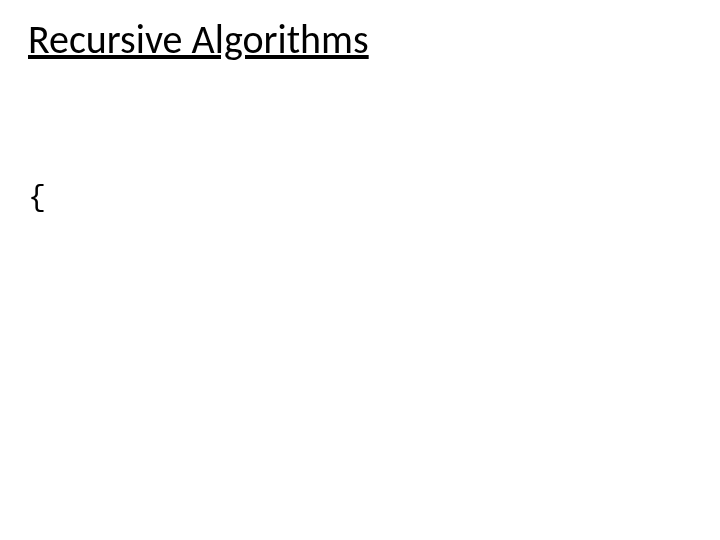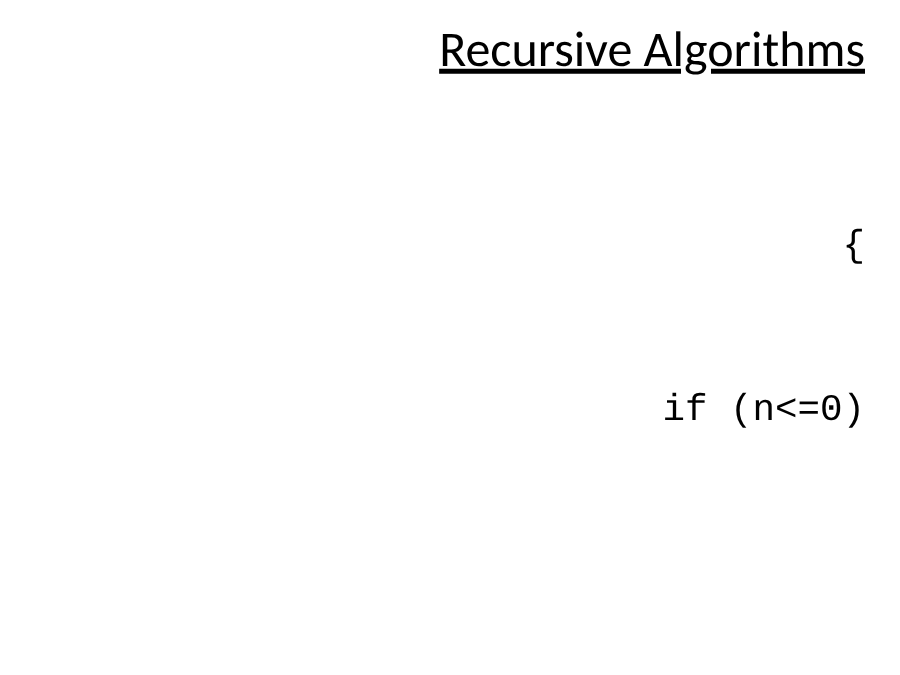--- a/index.html
+++ b/index.html
@@ -9,21 +9,20 @@
     height: 540px;
     background: #ffffff;
     font-family: Calibri, Arial, sans-serif;
     color: #000000;
   }
   .slide {
     box-sizing: border-box;
     width: 720px;
     height: 468px;
     padding: 18px 28px;
-    text-align: right;
   }
   .title {
     font-size: 40px;
     font-weight: 400;
     text-decoration: underline;
     margin: 0 0 28px 0;
     line-height: 1.1;
   }
   .code {
     font-family: "Courier New", Courier, monospace;
@@ -32,18 +31,17 @@
     white-space: pre;
   }
 </style>
 </head>
 <body>
 
 <div class="slide">
   <h1 class="title">Recursive Algorithms</h1>
   <div class="code">
     <div>{</div>
-    <div> if (n&lt;=0)</div>
     
     
     
   </div>
 </div>
 
 </body></html>

